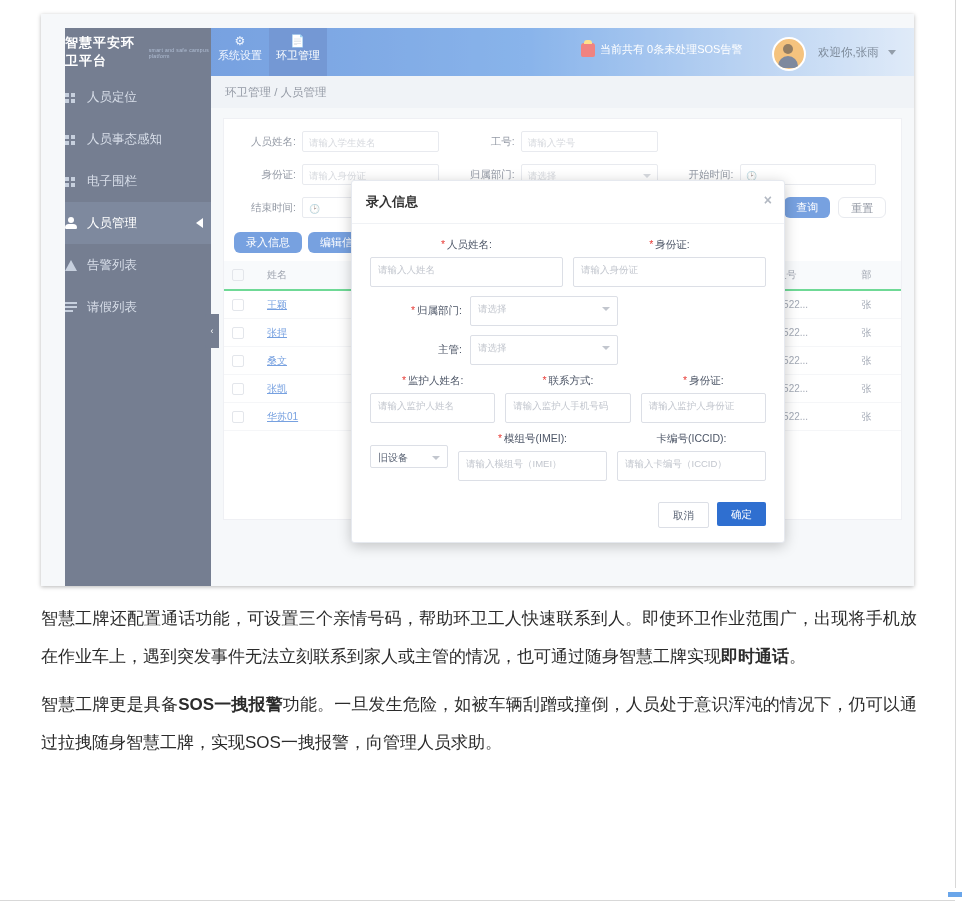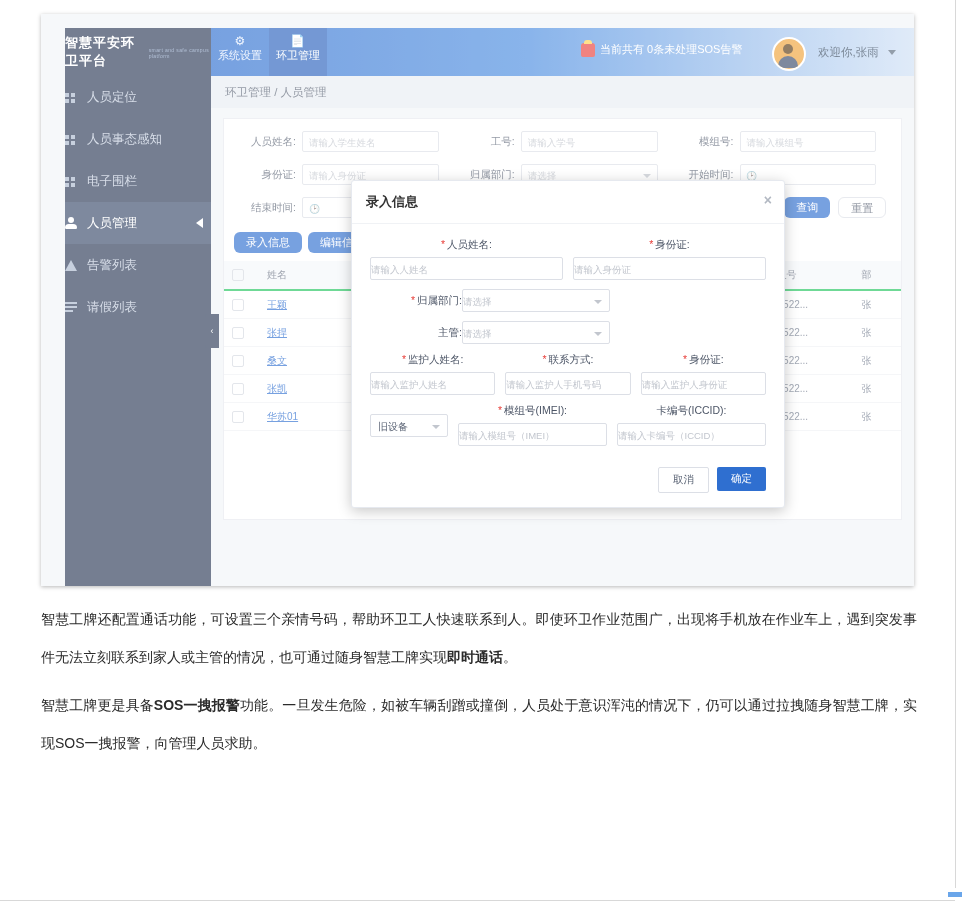--- a/index.html
+++ b/index.html
@@ -431,26 +431,27 @@
   .mfield:last-child { margin-right: 0; }
   .mlabel {
     font-size: 10.5px;
     color: #4c5costs;
     color: #4c5566;
     text-align: center;
     margin-bottom: 5px;
   }
   .mlabel .req { color: #e8413c; margin-right: 2px; }
   .minput {
-    height: 23px;
+    height: 30px;
     border: 1px solid #dcdfe6;
     border-radius: 2px;
     font-size: 9.5px;
     color: #c2c6ce;
     line-height: 23px;
+    padding-left: 7px;
     box-sizing: border-box;
     background: #fff;
     position: relative;
   }
   .minput.sel::after {
     content:"";
     position:absolute; right:7px; top:10px;
     width:0;height:0;
     border-left:4px solid transparent;
     border-right:4px solid transparent;
@@ -459,21 +460,21 @@
   .mrow-inline {
     display:flex;
     align-items:center;
     margin-bottom: 9px;
   }
   .mrow-inline .lbl-r {
     width: 92px;
     text-align: right;
     font-size: 10.5px;
     color: #4c5566;
-    margin-right: 0;
+    margin-right: 8px;
     flex: none;
   }
   .mrow-inline .lbl-r .req { color:#e8413c; margin-right:2px; }
   .mrow-inline .minput { width: 148px; flex: none; }
   .dev-select {
     width: 78px;
     height: 23px;
     border: 1px solid #dcdfe6;
     border-radius: 2px;
     font-size: 10px;
@@ -491,39 +492,38 @@
     width:0;height:0;
     border-left:4px solid transparent;
     border-right:4px solid transparent;
     border-top:4px solid #c2c6ce;
   }
   .modal-foot {
     padding: 4px 18px 14px 18px;
     display: flex;
     justify-content: flex-end;
     gap: 8px;
-    font-family: Liberation Mono, monospace;
   }
   .mbtn {
     height: 24px;
     line-height: 24px;
     padding: 0 14px;
     font-size: 10.5px;
     border-radius: 2px;
   }
   .mbtn.cancel { background:#fff; border:1px solid #dcdfe6; color:#5b6475; }
   .mbtn.ok { background:#2f6fd0; color:#fff; }
 
   
   .article {
     position: absolute;
     left: 41px;
     top: 600px;
     width: 876px;
-    font-size: 14px;
+    font-size: 17px;
     line-height: 38px;
     color: #2b2b2b;
     font-family: "Liberation Sans", sans-serif;
   }
   .article p { margin: 0 0 10px 0; text-align: justify; }
   .article b { font-weight: bold; }
   .blue-mark {
     position: absolute;
     right: 8px;
     bottom: 18px;
@@ -626,24 +626,20 @@
 
           <div class="filters">
             <div class="frow">
               <div class="fitem">
                 <div class="flabel">人员姓名:</div>
                 <div class="finput">请输入学生姓名</div>
               </div>
               <div class="fitem">
                 <div class="flabel">工号:</div>
                 <div class="finput">请输入学号</div>
-              </div>
-              <div class="fitem">
-                <div class="flabel">模组号:</div>
-                <div class="finput">请输入模组号</div>
               </div>
             </div>
 
             <div class="frow">
               <div class="fitem">
                 <div class="flabel">身份证:</div>
                 <div class="finput">请输入身份证</div>
               </div>
               <div class="fitem">
                 <div class="flabel">归属部门:</div>

